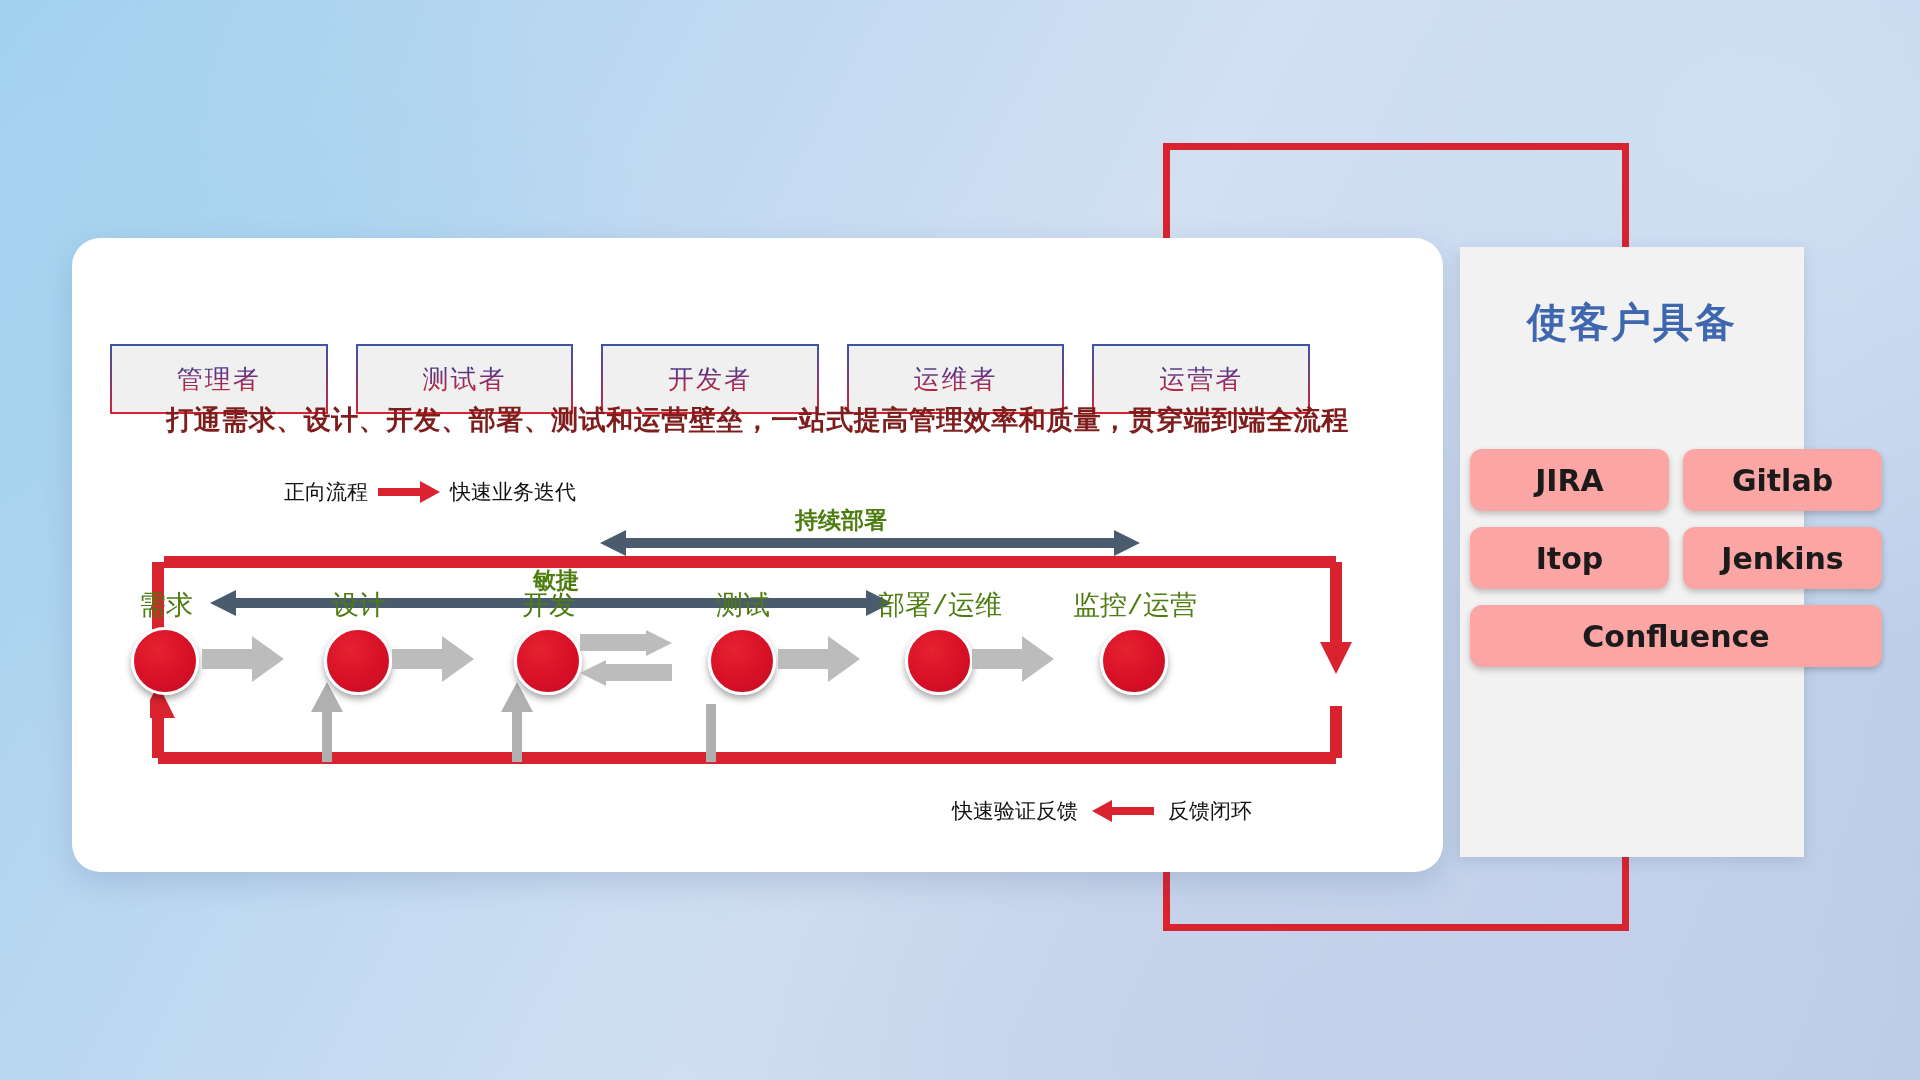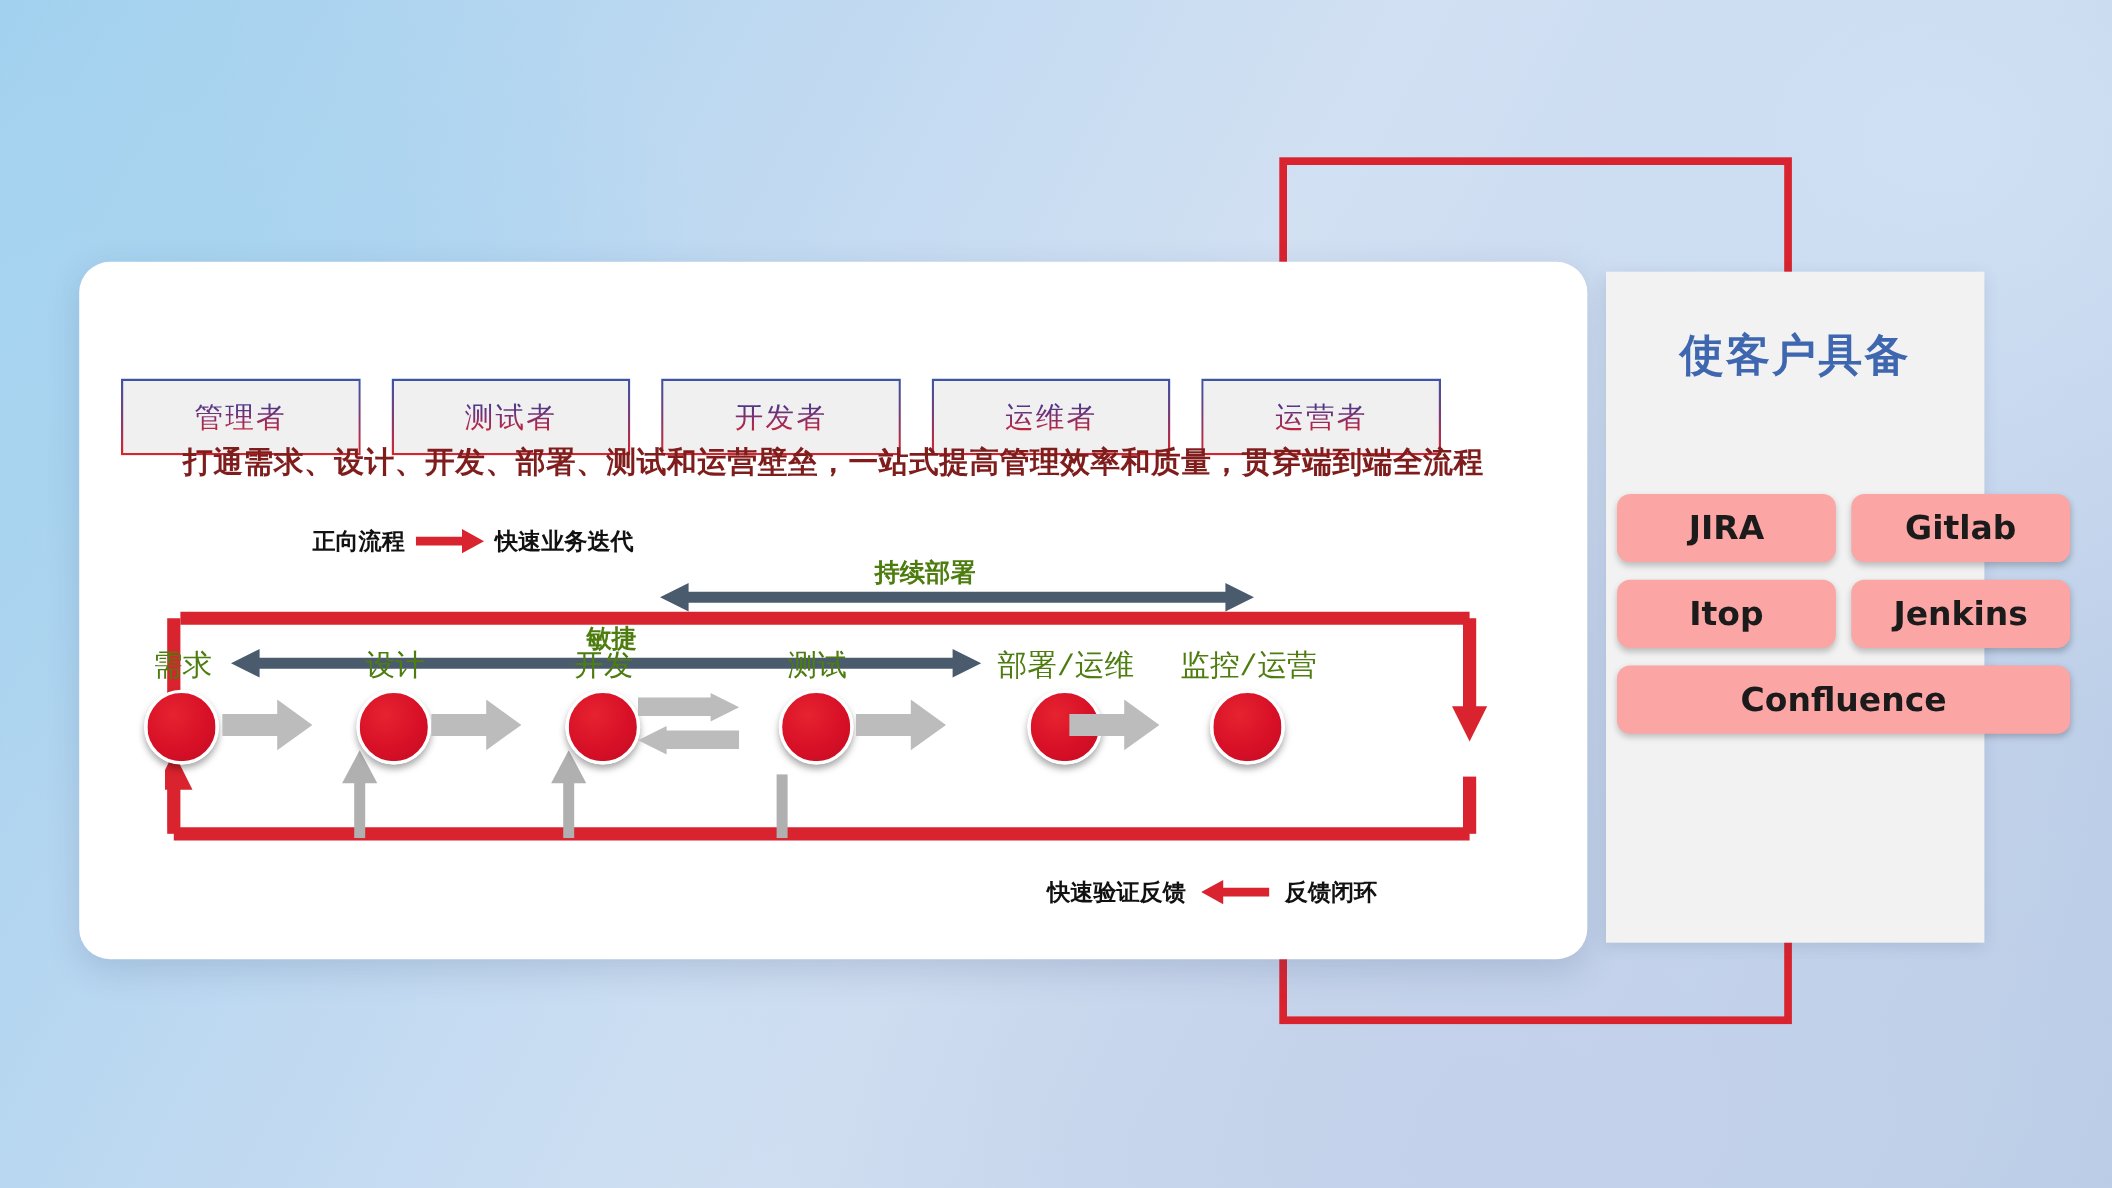--- a/index.html
+++ b/index.html
@@ -51,21 +51,21 @@
   }
   
   #tagline{
     position:absolute;left:72px;top:402px;width:1371px;text-align:center;
     font-size:27px;font-weight:bold;color:#7f1d1d;letter-spacing:.5px;
     font-family:"DejaVu Sans","Liberation Sans",sans-serif;
   }
   
   #fwd{position:absolute;left:284px;top:478px;display:flex;align-items:center;gap:10px;}
   #fbk{position:absolute;left:952px;top:797px;display:flex;align-items:center;gap:14px;}
-  .cap{font-size:21px;font-weight:bold;color:#111;white-space:nowrap;
+  .cap{font-size:21px;font-weight:normal;color:#111;white-space:nowrap;
        font-family:"DejaVu Sans","Liberation Sans",sans-serif;}
   .redarrow{display:block;}
   
   .spanlab{
     position:absolute;font-size:23px;font-weight:bold;color:#4d7c0f;
     font-family:"DejaVu Sans","Liberation Sans",sans-serif;white-space:nowrap;
   }
   #lab-cd{left:795px;top:505px;}
   #lab-agile{left:533px;top:565px;}
   .dblarrow{position:absolute;}
@@ -202,21 +202,21 @@
     <div class="circ"></div>
   </div>
   <div class="node" style="left:414px;top:15px;">
     <span class="nlabel">开发</span>
     <div class="circ"></div>
   </div>
   <div class="node" style="left:608px;top:15px;">
     <span class="nlabel">测试</span>
     <div class="circ"></div>
   </div>
-  <div class="node" style="left:834px;top:15px;">
+  <div class="node" style="left:805px;top:15px;">
     <span class="nlabel">部署/运维</span>
     <div class="circ"></div>
   </div>
   <div class="node" style="left:1000px;top:15px;">
     <span class="nlabel">监控/运营</span>
     <div class="circ"></div>
   </div>
 </div>
 
 <svg class="garrow" style="left:202px;" width="82" height="46" viewBox="0 0 82 46">

